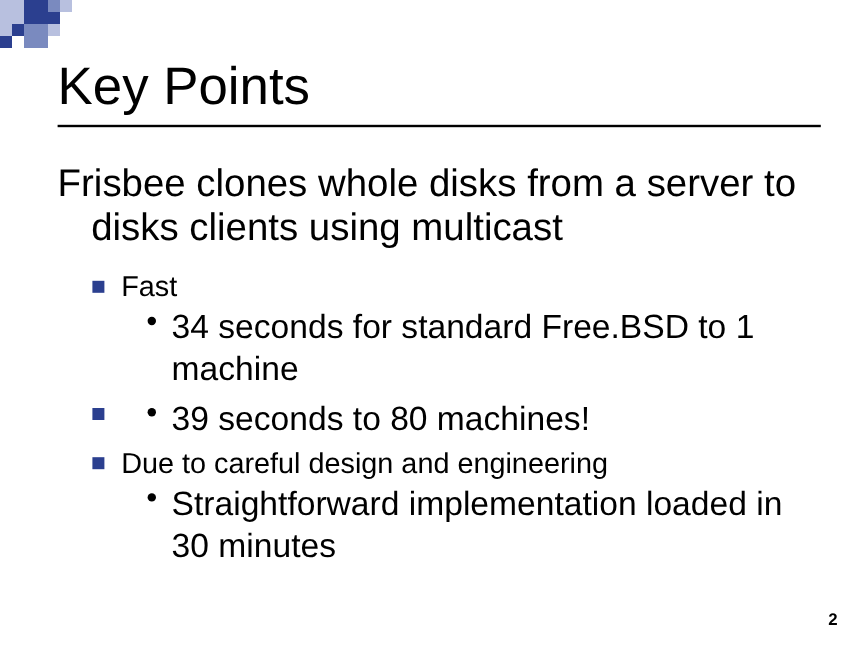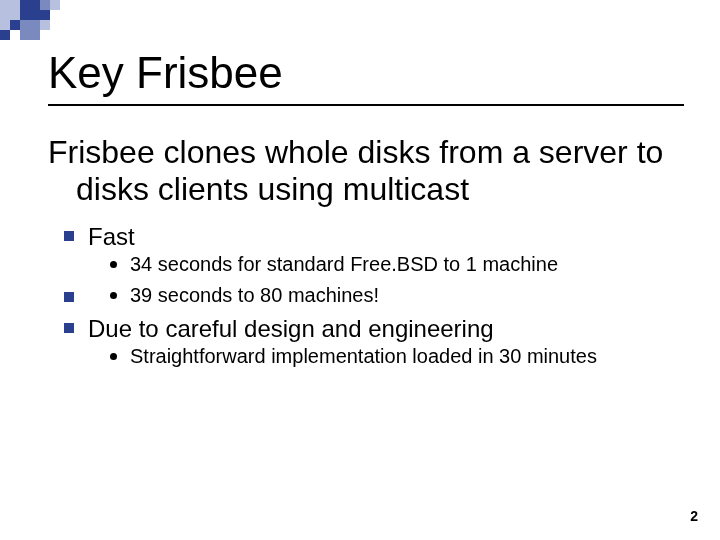--- a/index.html
+++ b/index.html
@@ -49,21 +49,21 @@
     font-size: 32px;
     line-height: 1.15;
     margin: 0 0 14px 0;
   }
   .lead .indent2 {
     display: block;
     padding-left: 28px;
   }
   ul.lvl1 {
     list-style: none;
-    margin: 4px;
+    margin: 17px;
     padding: 0 0 0 8px;
   }
   ul.lvl1 > li {
     position: relative;
     padding-left: 28px;
     font-size: 24px;
     margin: 0 0 2px 0;
     line-height: 1.25;
   }
   ul.lvl1 > li::before {
@@ -76,21 +76,21 @@
     background: #2b3f8f;
   }
   ul.lvl2 {
     list-style: none;
     margin: 0;
     padding: 0 0 0 20px;
   }
   ul.lvl2 > li {
     position: relative;
     padding-left: 22px;
-    font-size: 20px;
+    font-size: 28px;
     margin: 0 0 6px 0;
     line-height: 1.25;
   }
   ul.lvl2 > li::before {
     content: "";
     position: absolute;
     left: 2px;
     top: 9px;
     width: 7px;
     height: 7px;
@@ -115,21 +115,21 @@
   <div class="sq light" style="left:50px; top:0px;  width:10px; height:10px;"></div>
   <div class="sq" style="left:40px; top:10px; width:10px; height:10px;"></div>
   <div class="sq light" style="left:0px;  top:20px; width:10px; height:10px;"></div>
   <div class="sq" style="left:10px; top:20px; width:10px; height:10px;"></div>
   <div class="sq mid" style="left:20px; top:20px; width:20px; height:20px;"></div>
   <div class="sq light" style="left:40px; top:20px; width:10px; height:10px;"></div>
   <div class="sq" style="left:0px;  top:30px; width:10px; height:10px;"></div>
 </div>
 
 <div class="content">
-  <h1 class="title">Key Frisbee</h1>
+  <h1 class="title">Key Points</h1>
   <hr class="title-rule">
 
   <p class="lead">
     <span>Frisbee clones whole disks from a server to</span>
     <span class="indent2">disks clients using multicast</span>
   </p>
 
   <ul class="lvl1">
     <li>
       <span>Fast</span>

